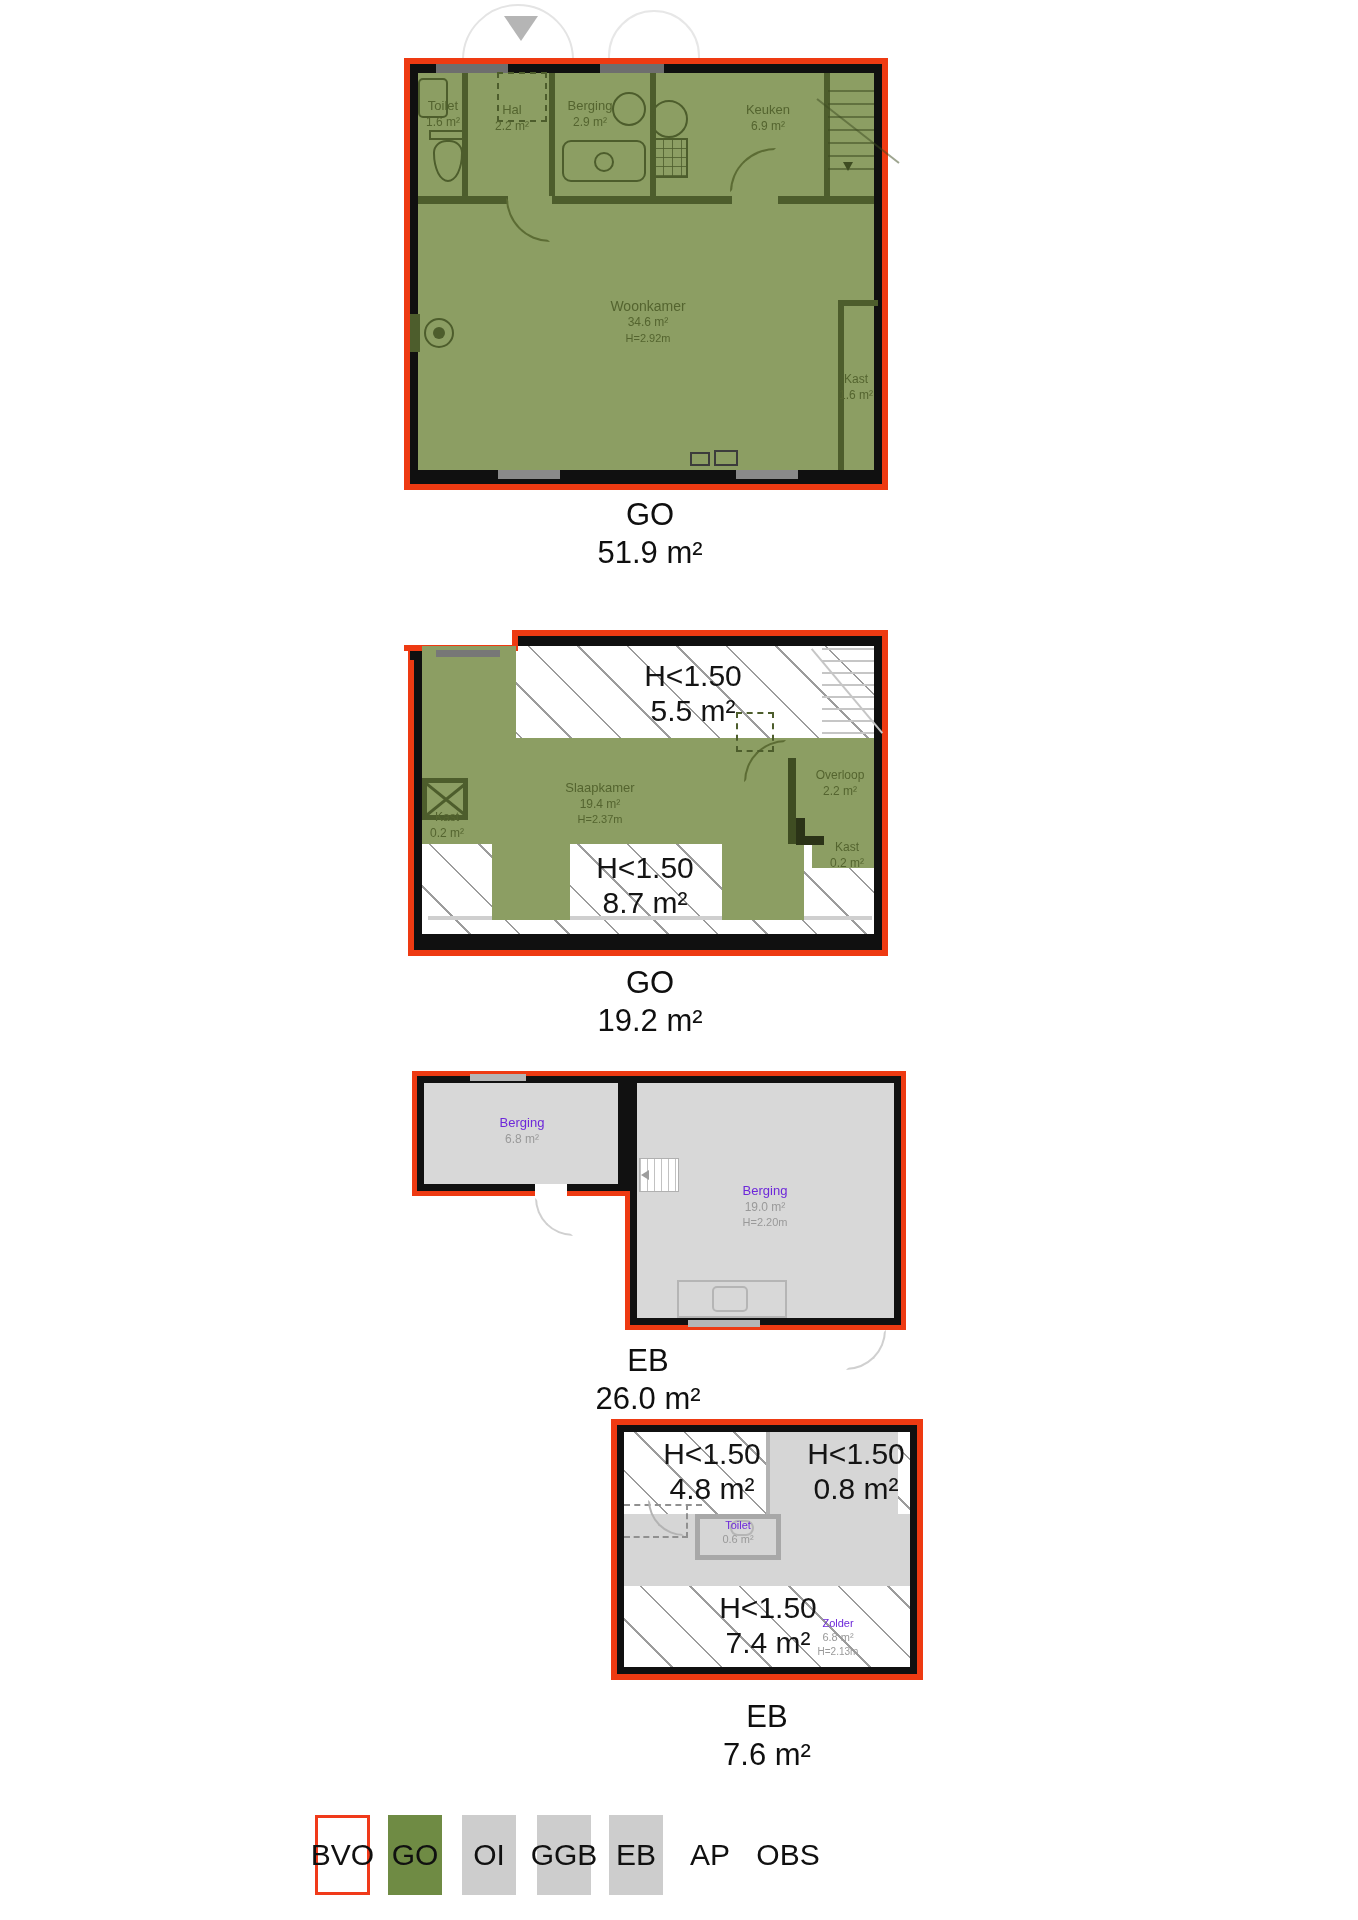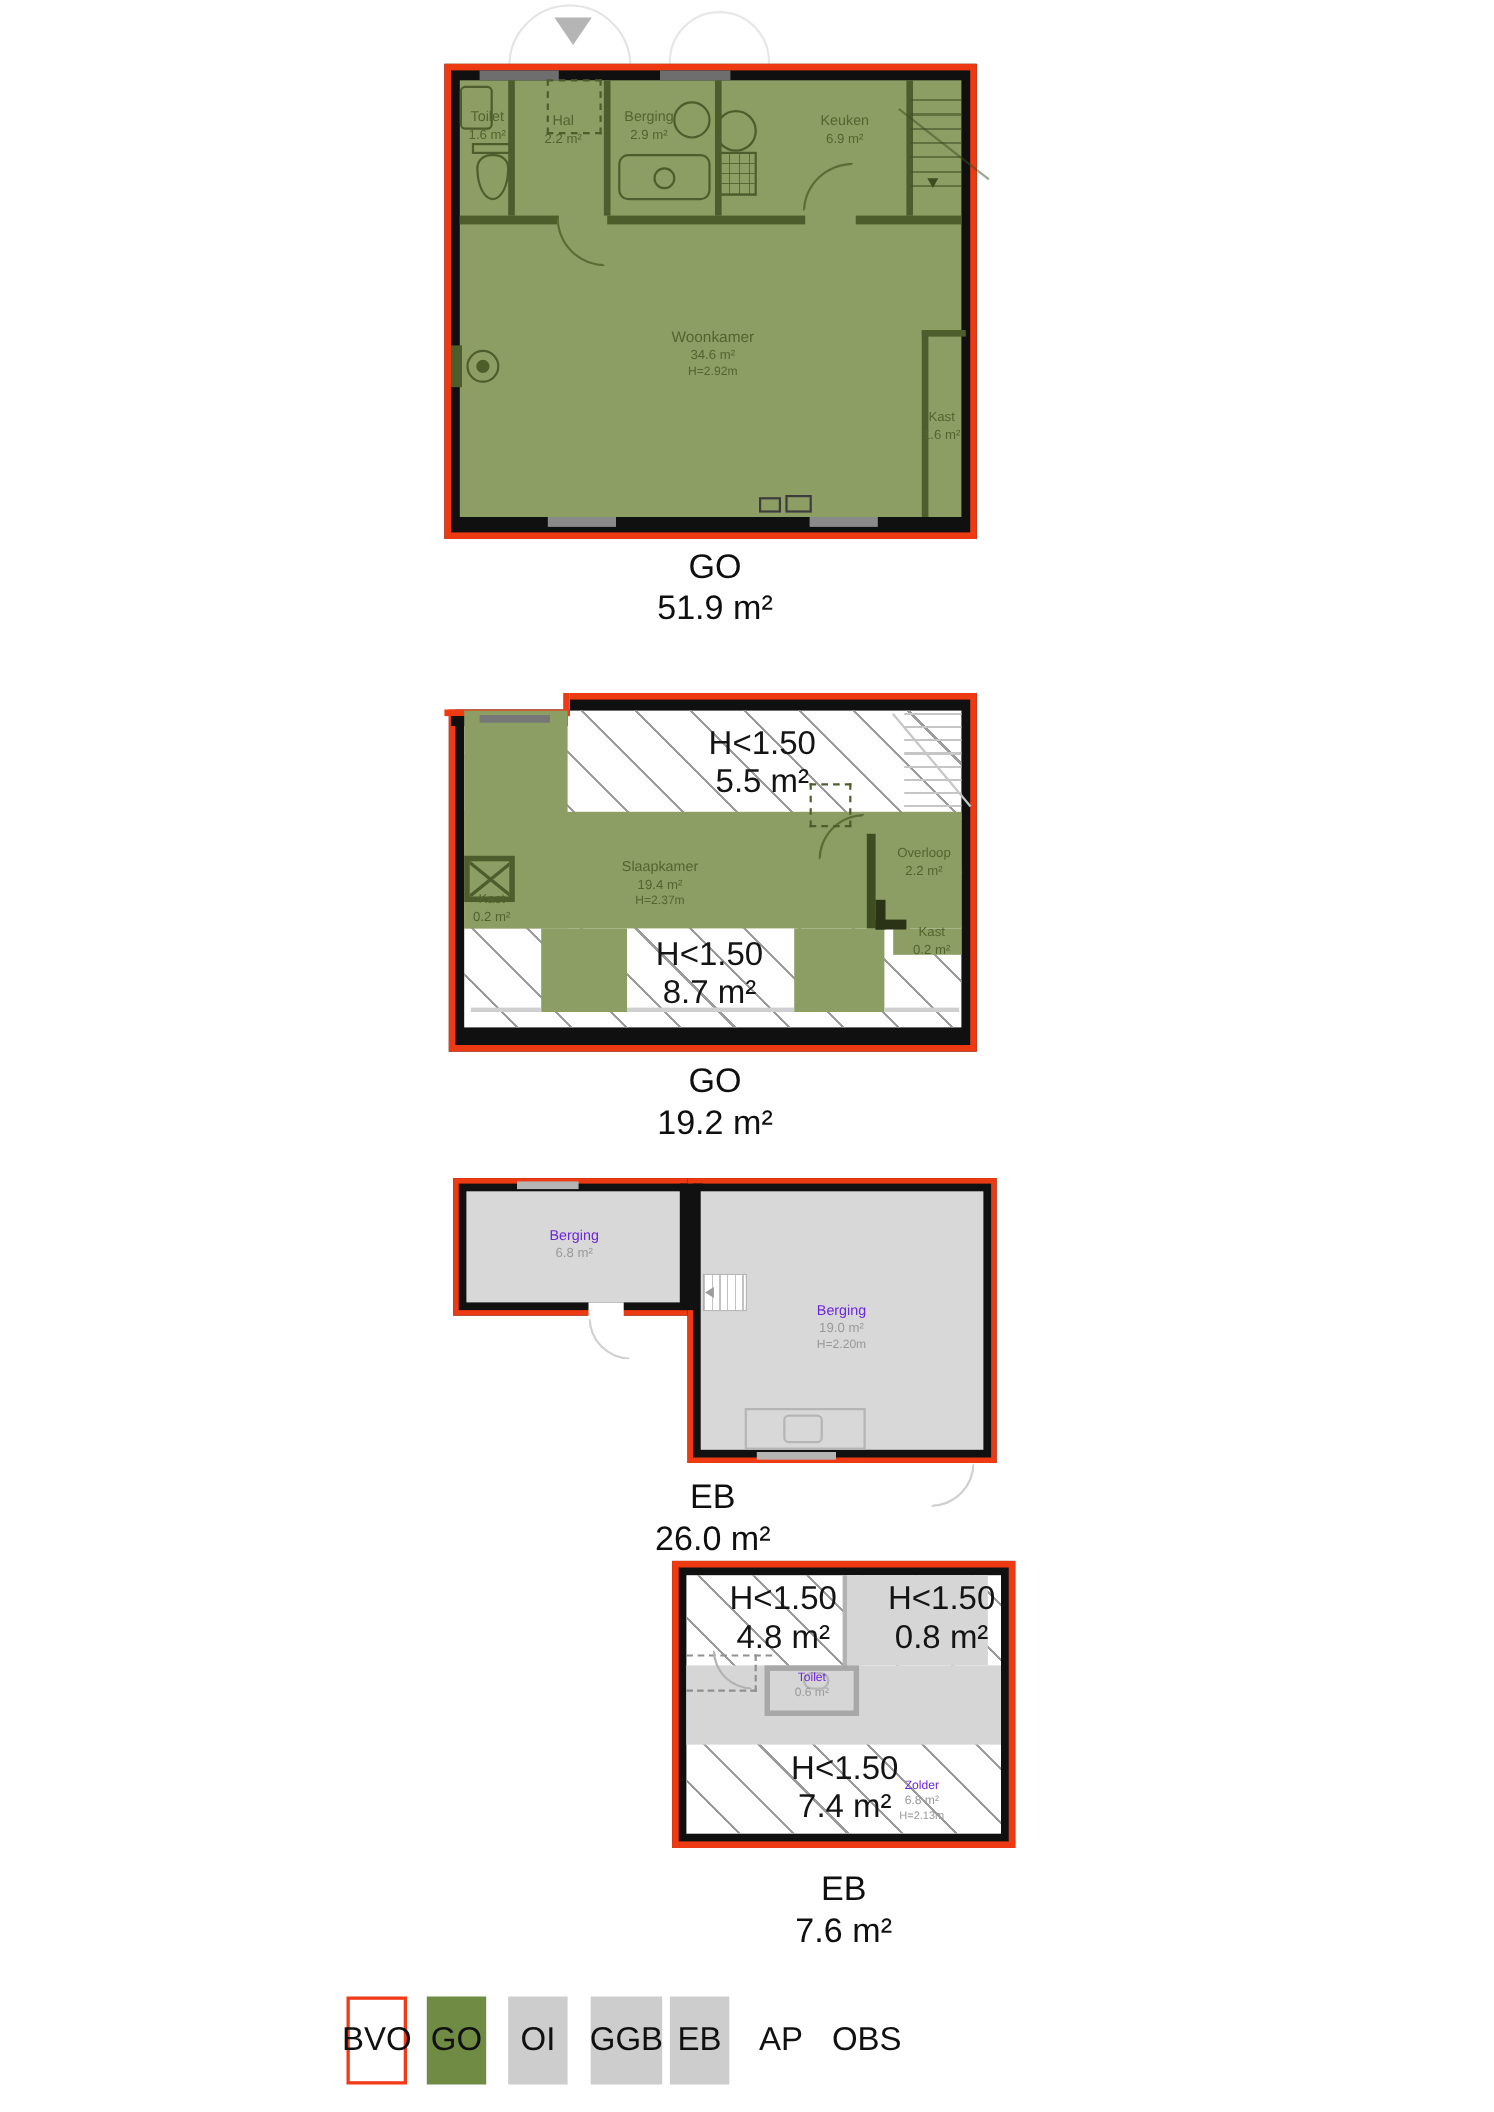--- a/index.html
+++ b/index.html
@@ -254,21 +254,21 @@
 
   <div class="lgbox" style="left:315px;top:1815px;width:55px;height:80px;background:#ffffff;border:3px solid #f03a1a">
     <span>BVO</span>
   </div>
   <div class="lgbox" style="left:388px;top:1815px;width:54px;height:80px;background:#6f8b44">
     <span>GO</span>
   </div>
   <div class="lgbox" style="left:462px;top:1815px;width:54px;height:80px;background:#cdcdcd">
     <span>OI</span>
   </div>
-  <div class="lgbox" style="left:537px;top:1815px;width:65px;height:80px;background:#cdcdcd">
+  <div class="lgbox" style="left:537px;top:1815px;width:54px;height:80px;background:#cdcdcd">
     <span>GGB</span>
   </div>
   <div class="lgbox" style="left:609px;top:1815px;width:54px;height:80px;background:#cdcdcd">
     <span>EB</span>
   </div>
   <div class="lgbox" style="left:677px;top:1815px;width:66px;height:80px">
     <span>AP</span>
   </div>
   <div class="lgbox" style="left:752px;top:1815px;width:72px;height:80px">
     <span>OBS</span>

